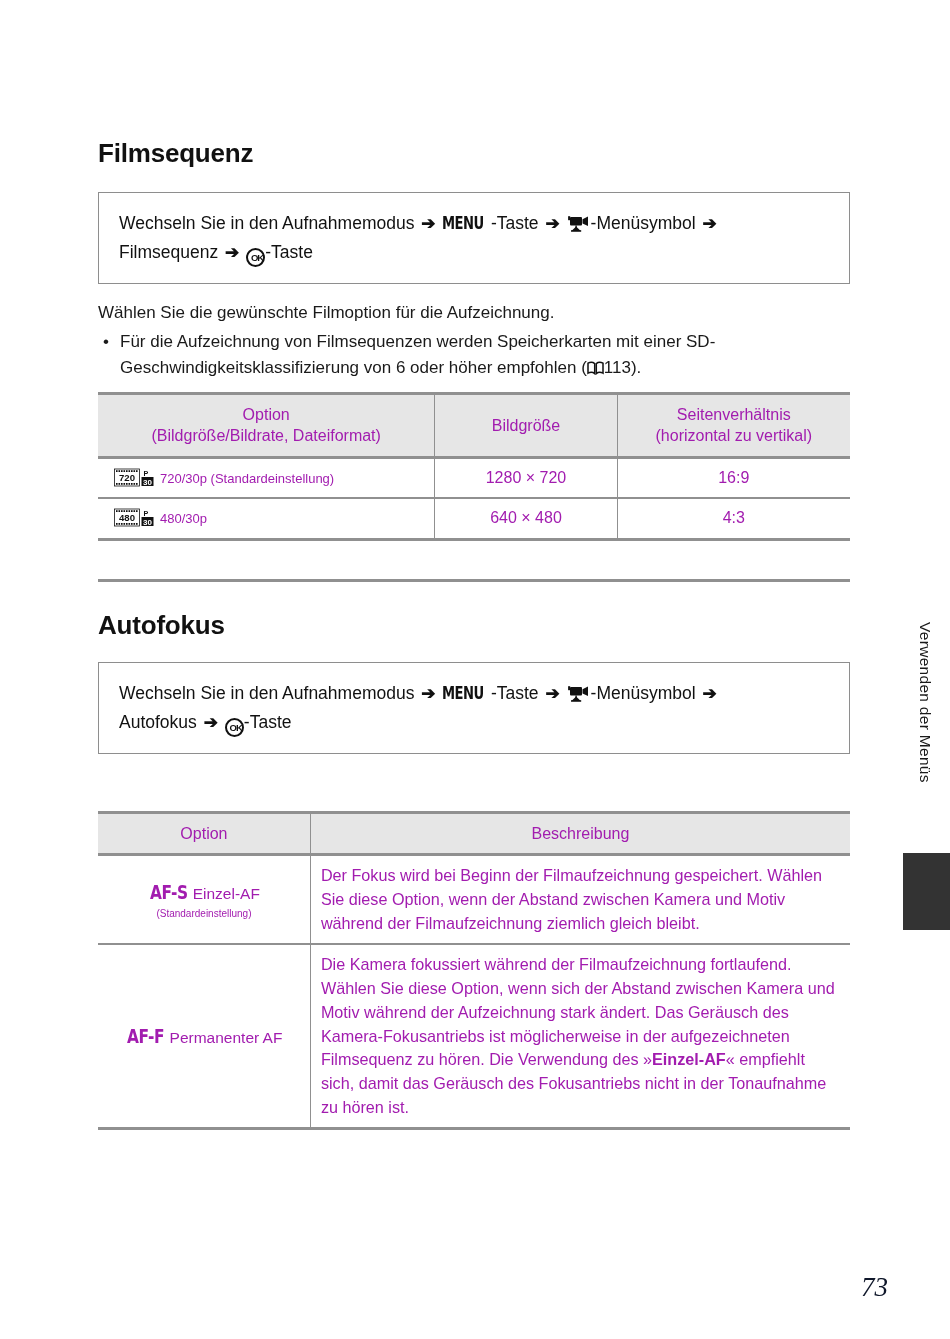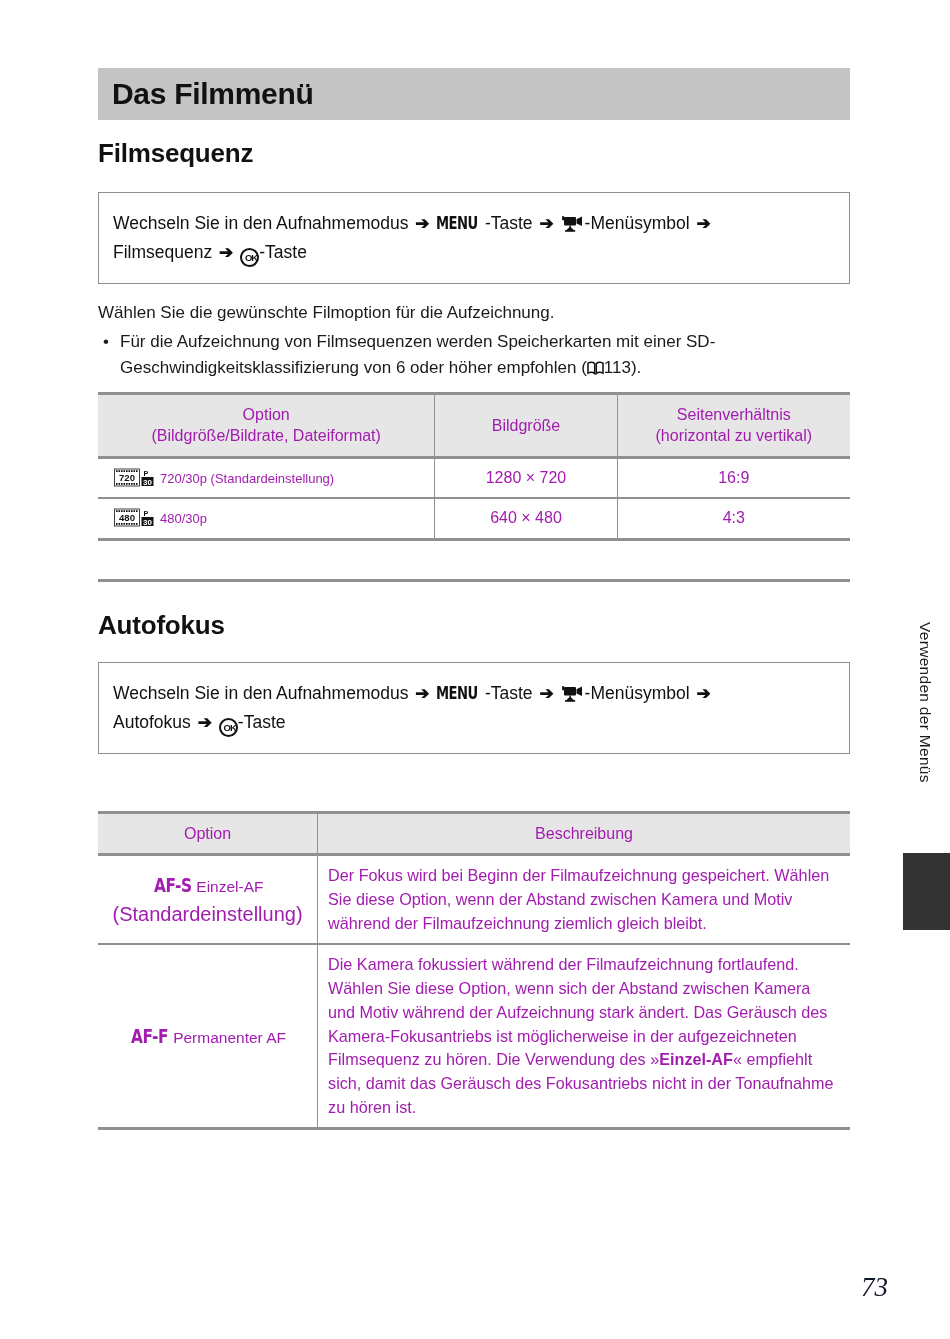--- a/index.html
+++ b/index.html
@@ -54,21 +54,21 @@
   #heading-filmsequenz { top: 138px; }
   #heading-autofokus   { top: 610px; }
 
   
   .menu-path-box {
     position: absolute;
     left: 98px;
     width: 752px;
     border: 1px solid #8e8e8e;
     box-sizing: border-box;
-    padding: 16px 14px 16px 14px;
+    padding: 16px 14px 16px 20px;
     font-size: 17.5px;
     line-height: 1.62;
     color: #111;
   }
   #menu-path-filmsequenz { top: 192px; }
   #menu-path-autofokus   { top: 662px; }
 
   .arrow-glyph {
     font-weight: bold;
     font-size: 17px;
@@ -212,21 +212,21 @@
     font-family: "Liberation Sans Narrow", "DejaVu Sans Condensed", "Liberation Sans", sans-serif;
     font-weight: bold;
     font-size: 19px;
     letter-spacing: -0.5px;
     transform: scaleX(0.9);
     display: inline-block;
     transform-origin: center;
     margin-right: 3px;
   }
   .af-name { font-size: 15.5px; }
-  .af-sub  { font-size: 20px; display:block; margin-top:1px; }
+  .af-sub  { font-size: 10px; display:block; margin-top:1px; }
 
   .desc-text { font-size: 16.2px; line-height: 1.45; }
   .desc-text b { font-weight: bold; }
 
   
   .section-rule {
     position: absolute;
     left: 98px;
     width: 752px;
     height: 3px;
@@ -264,23 +264,20 @@
     font-style: italic;
     color: #0f172a;
     font-family: "Liberation Serif", serif;
   }
 </style>
 </head>
 <body>
 
 <div class="page">
 
-  <div class="title-bar">
-    <span class="title-text">Das Filmmenü</span>
-  </div>
 
   <div class="section-heading" id="heading-filmsequenz">Filmsequenz</div>
 
   <div class="menu-path-box" id="menu-path-filmsequenz">
     <span>Wechseln Sie in den Aufnahmemodus</span>
     <span class="arrow-glyph">➔</span>
     <span class="menu-word">MENU</span><span>-Taste</span>
     <span class="arrow-glyph">➔</span>
     <span class="cam-icon">
       <svg viewBox="0 0 24 17" width="24" height="17" aria-hidden="true">

